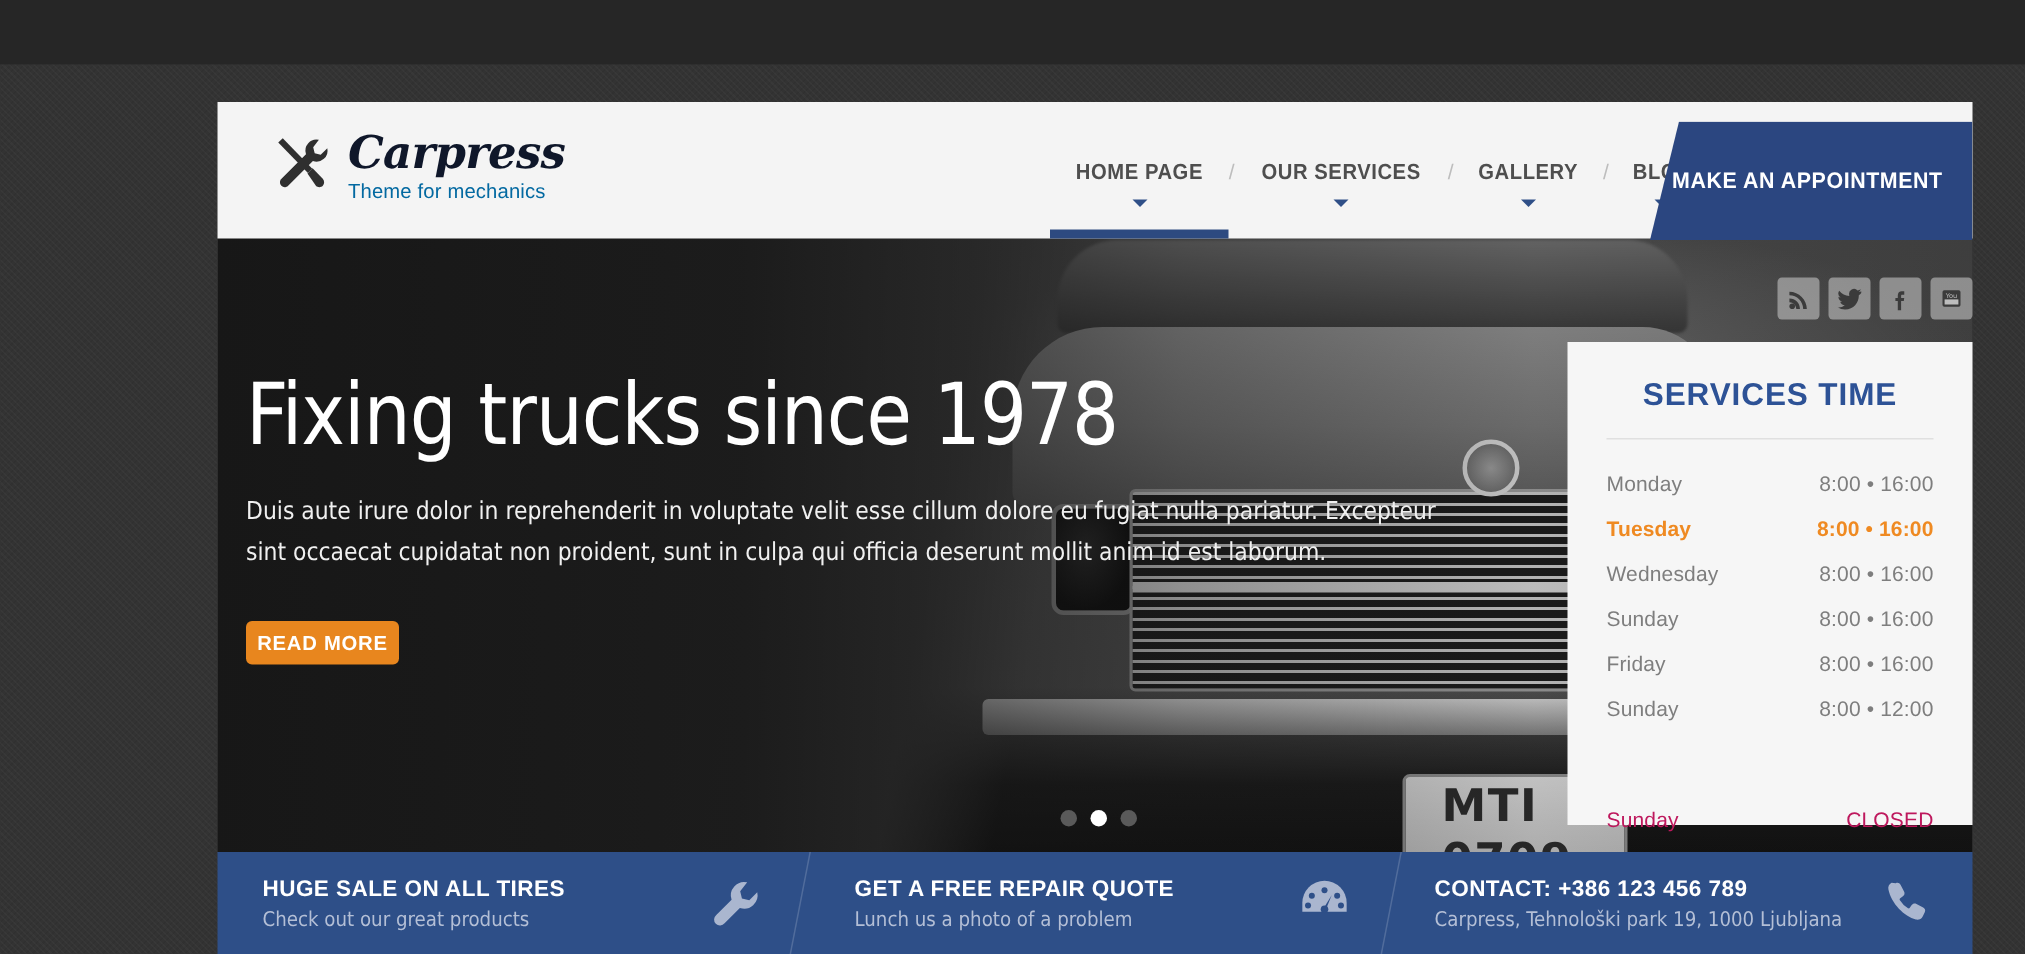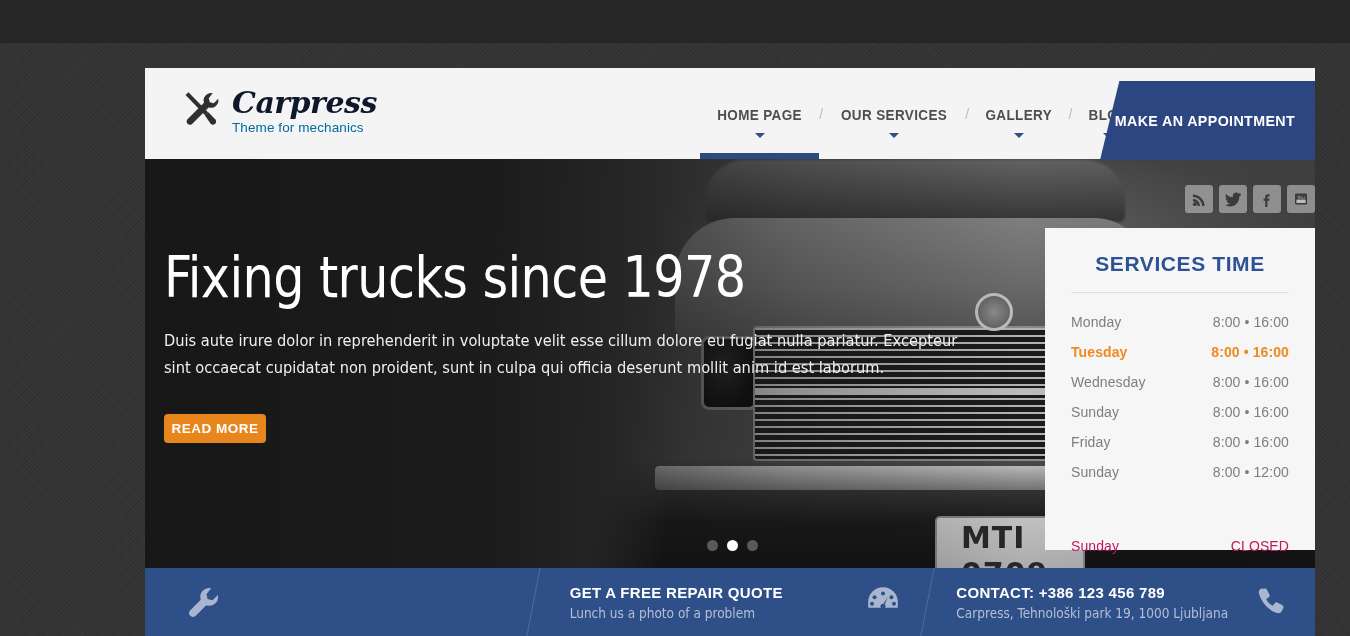--- a/index.html
+++ b/index.html
@@ -537,20 +537,24 @@
   </div>
 
   <div id="appointment-btn">
     <span>MAKE AN APPOINTMENT</span>
   </div>
 </div>
 
 <div id="promo-bar">
 
   <div class="promo-panel">
+    <div class="promo-text">
+      <div class="promo-title">HUGE SALE ON ALL TIRES</div>
+      <div class="promo-sub">Check out our great products</div>
+    </div>
     <div class="promo-icon">
       <svg width="34" height="34" viewBox="0 0 32 32" fill="currentColor" aria-hidden="true">
         <path d="M24.6 3.0 a8.4 8.4 0 0 0 -9.8 10.9 L5.2 23.5 a3.7 3.7 0 1 0 5.2 5.2 l9.6 -9.6 a8.4 8.4 0 0 0 10.9 -9.8 l-5.0 5.0 -4.6 -1.1 -1.1 -4.6 z"></path>
       </svg>
     </div>
     <div class="promo-divider"></div>
   </div>
 
   <div class="promo-panel">
     <div class="promo-text">

